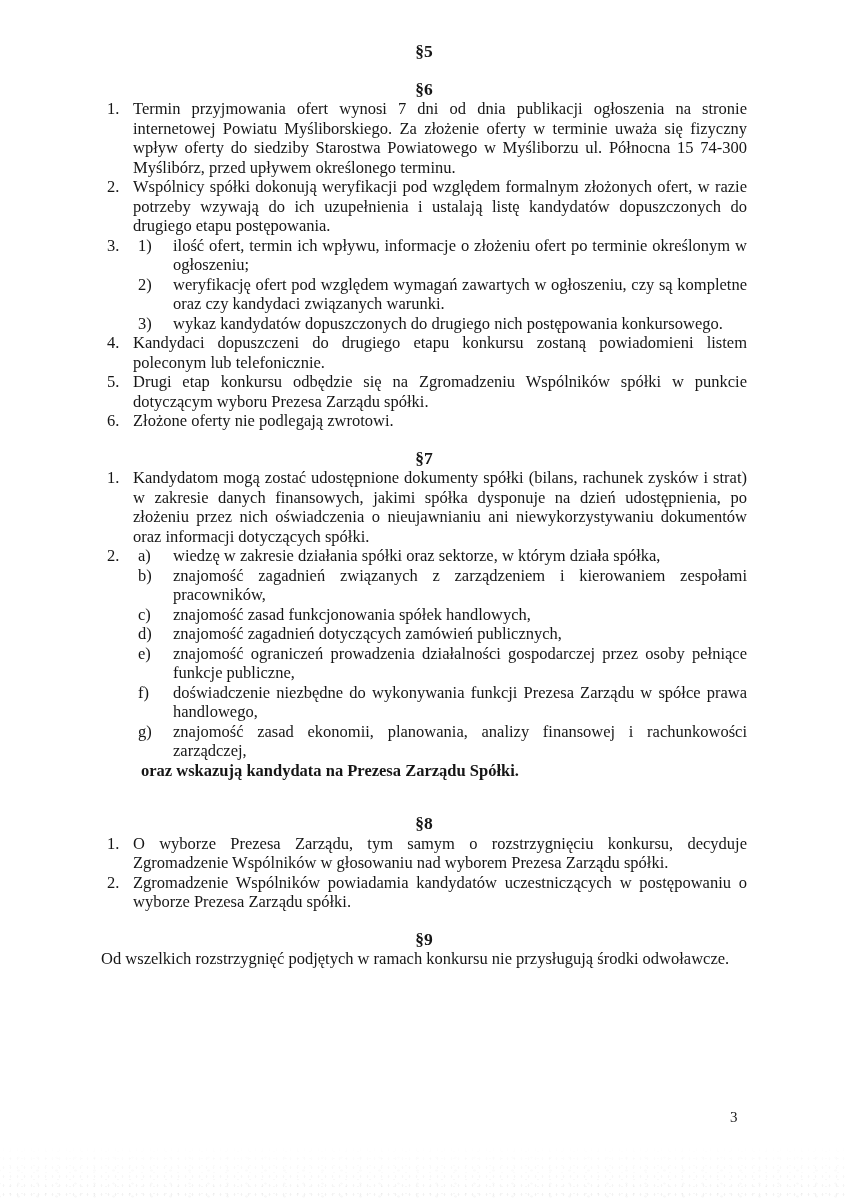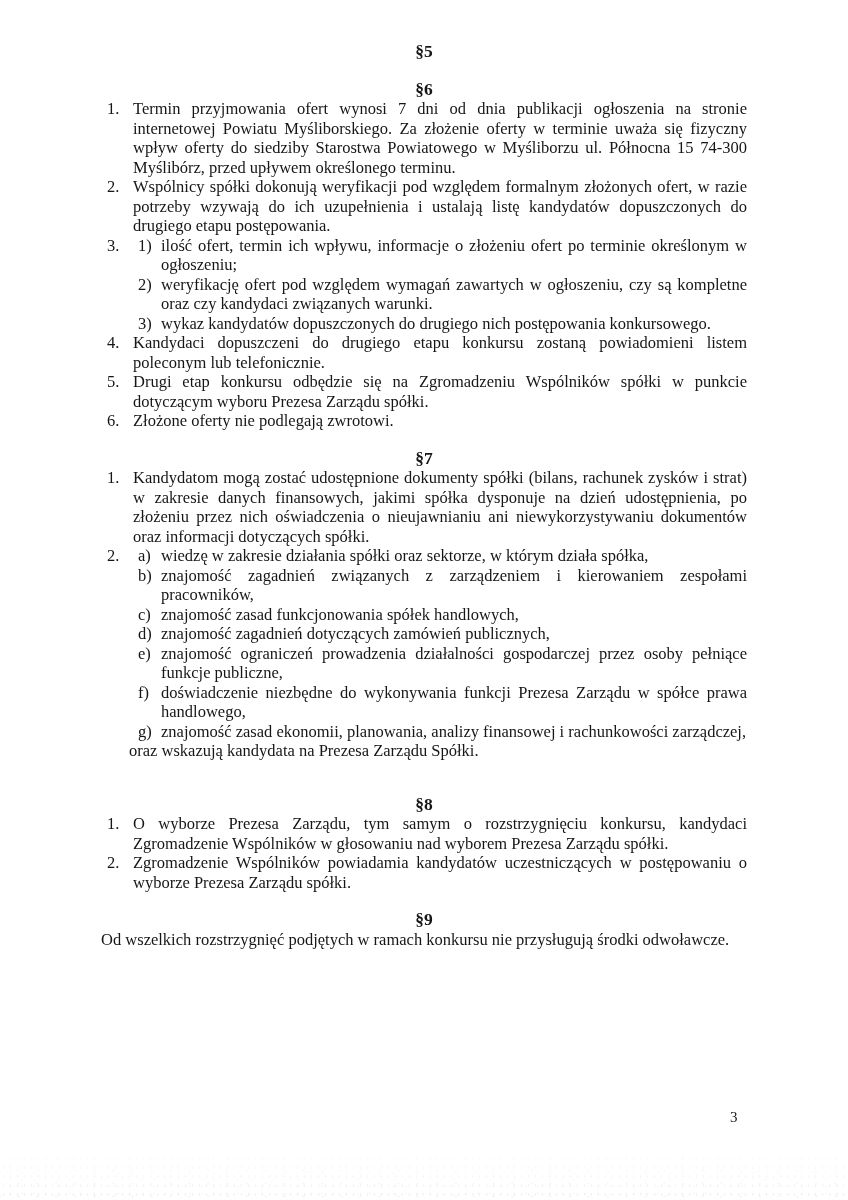--- a/index.html
+++ b/index.html
@@ -35,22 +35,22 @@
     margin: 0;
     text-align: justify;
     text-align-last: left;
   }
   .item { display: flex; margin-left: 6px; }
   .item > .mk { flex: 0 0 26px; }
   .item > .tx { flex: 1; min-width: 0; }
   .t { text-align: justify; text-align-last: left; }
   .sub { display: flex; margin-left: 5px; }
   .sub > .mk { flex: 0 0 23px; }
-  .sub > .tx { flex: 1; min-width: 0; text-align: justify; text-align-last: left; }
-  .trailing { margin-left: 28px; text-align: justify; text-align-last: left; }
+  .sub > .tx { flex: 1; min-width: 0; text-align: justify; text-align-last: left; margin-left: 12px; }
+  .trailing { margin-left: 40px; text-align: justify; text-align-last: left; font-weight: bold; }
   .page-num {
     position: absolute;
     left: 730px; top: 1108px;
     font-size: 15px;
     line-height: 19px;
     color: #1a1a1a;
   }
   
   .scan-noise {
     position: absolute;
@@ -179,21 +179,21 @@
 
       <p class="para trailing">oraz wskazują kandydata na Prezesa Zarządu Spółki.</p>
     </section>
 
     <section>
       <div class="sec-heading big-gap">§8</div>
 
       <div class="item">
         <span class="mk">1.</span>
         <div class="tx">
-            <div class="t">O wyborze Prezesa Zarządu, tym samym o rozstrzygnięciu konkursu, kandydaci Zgromadzenie Wspólników w głosowaniu nad wyborem Prezesa Zarządu spółki.</div>
+            <div class="t">O wyborze Prezesa Zarządu, tym samym o rozstrzygnięciu konkursu, decyduje Zgromadzenie Wspólników w głosowaniu nad wyborem Prezesa Zarządu spółki.</div>
           </div>
       </div>
 
       <div class="item">
         <span class="mk">2.</span>
         <div class="tx">
             <div class="t">Zgromadzenie Wspólników powiadamia kandydatów uczestniczących w postępowaniu o wyborze Prezesa Zarządu spółki.</div>
           </div>
       </div>
     </section>

